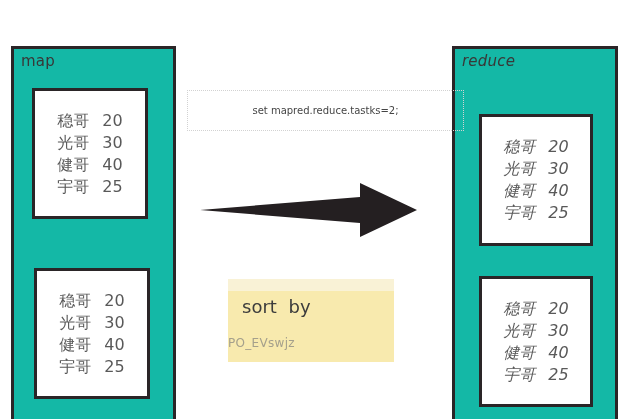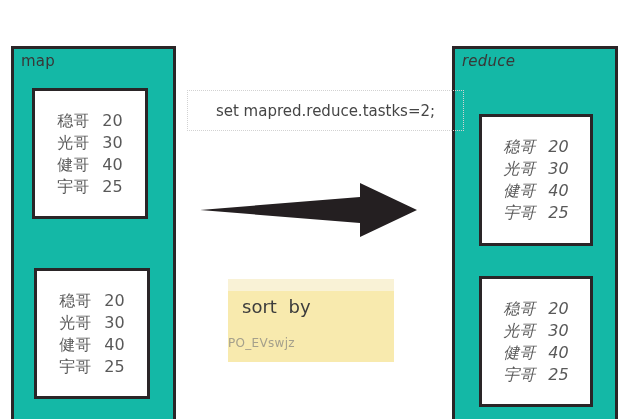--- a/index.html
+++ b/index.html
@@ -58,21 +58,21 @@
     position: absolute;
     left: 187px;
     top: 90px;
     width: 277px;
     height: 41px;
     box-sizing: border-box;
     border: 1px dotted #d2d2d2;
     display: flex;
     align-items: center;
     justify-content: center;
-    font-size: 15px;
+    font-size: 10px;
     color: #454545;
     background: transparent;
     z-index: 3;
   }
   .arrow-wrap {
     position: absolute;
     left: 196px;
     top: 178px;
     width: 226px;
     height: 64px;

